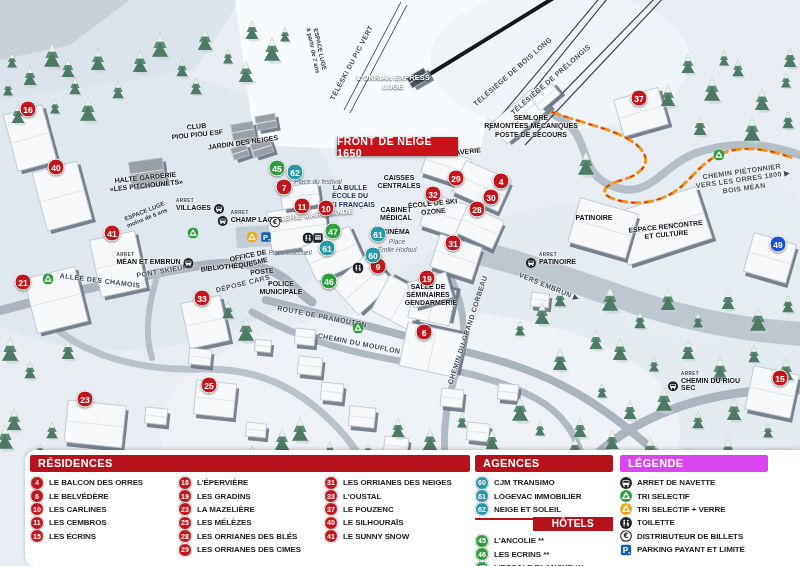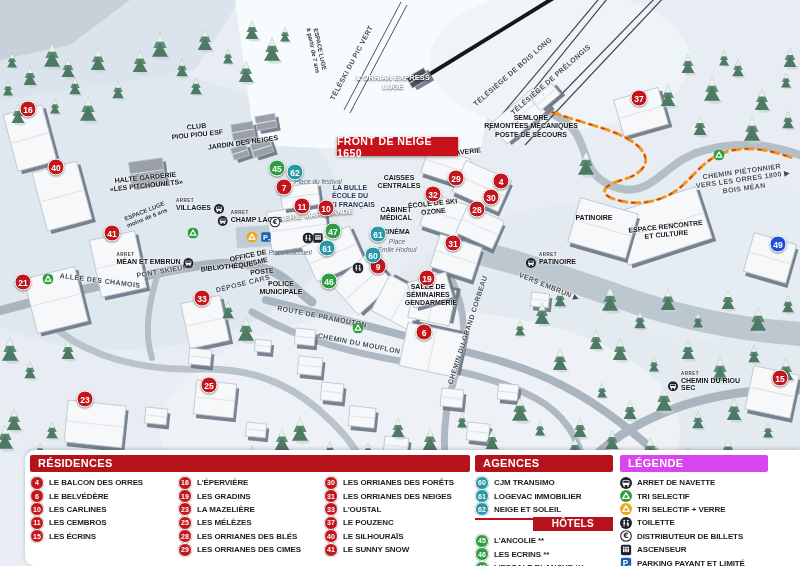--- a/index.html
+++ b/index.html
@@ -889,24 +889,20 @@
               <span class="lg-num" style="background:#c3161c">28</span>
               <span class="lg-label">LES ORRIANES DES BLÉS</span>
             </div>
             <div class="lg-item">
               <span class="lg-num" style="background:#c3161c">29</span>
               <span class="lg-label">LES ORRIANES DES CIMES</span>
             </div>
           </div>
           <div class="lg-col" style="width: 146px;">
             <div class="lg-item">
-              <span class="lg-num" style="background:#c3161c">30</span>
-              <span class="lg-label">LES ORRIANES DES FORÊTS</span>
-            </div>
-            <div class="lg-item">
               <span class="lg-num" style="background:#c3161c">31</span>
               <span class="lg-label">LES ORRIANES DES NEIGES</span>
             </div>
             <div class="lg-item">
               <span class="lg-num" style="background:#c3161c">33</span>
               <span class="lg-label">L'OUSTAL</span>
             </div>
             <div class="lg-item">
               <span class="lg-num" style="background:#c3161c">37</span>
               <span class="lg-label">LE POUZENC</span>
@@ -1008,34 +1004,20 @@
             <span class="lg-label">TOILETTE</span>
           </div>
           <div class="lg-item">
             <span class="lg-ico">
               <svg viewBox="0 0 14 14">
                 <circle cx="7" cy="7" r="6.2" fill="#fff" stroke="#20242a" stroke-width="1.3"></circle>
                 <text x="7" y="9.8" text-anchor="middle" font-size="8.5" font-weight="bold" fill="#20242a" font-family="DejaVu Sans,sans-serif">€</text>
               </svg>
             </span>
             <span class="lg-label">DISTRIBUTEUR DE BILLETS</span>
-          </div>
-          <div class="lg-item">
-            <span class="lg-ico">
-              <svg viewBox="0 0 14 14">
-                <rect x="1" y="1" width="12" height="12" rx="2" fill="#20242a"></rect>
-                <circle cx="4.4" cy="4" r="1" fill="#fff"></circle>
-                <rect x="3.5" y="5.3" width="1.8" height="4.2" fill="#fff"></rect>
-                <circle cx="7" cy="4" r="1" fill="#fff"></circle>
-                <rect x="6.1" y="5.3" width="1.8" height="4.2" fill="#fff"></rect>
-                <circle cx="9.6" cy="4" r="1" fill="#fff"></circle>
-                <rect x="8.7" y="5.3" width="1.8" height="4.2" fill="#fff"></rect>
-              </svg>
-            </span>
-            <span class="lg-label">ASCENSEUR</span>
           </div>
           <div class="lg-item">
             <span class="lg-ico">
               <svg viewBox="0 0 14 14">
                 <rect x="1" y="1" width="12" height="12" rx="2" fill="#1660b4"></rect>
                 <text x="6.3" y="10.6" text-anchor="middle" font-size="9.5" font-weight="bold" fill="#fff" font-family="Liberation Sans,sans-serif">P</text>
                 <rect x="10" y="9.6" width="1.8" height="1.8" fill="#fff"></rect>
               </svg>
             </span>
             <span class="lg-label">PARKING PAYANT ET LIMITÉ</span>

